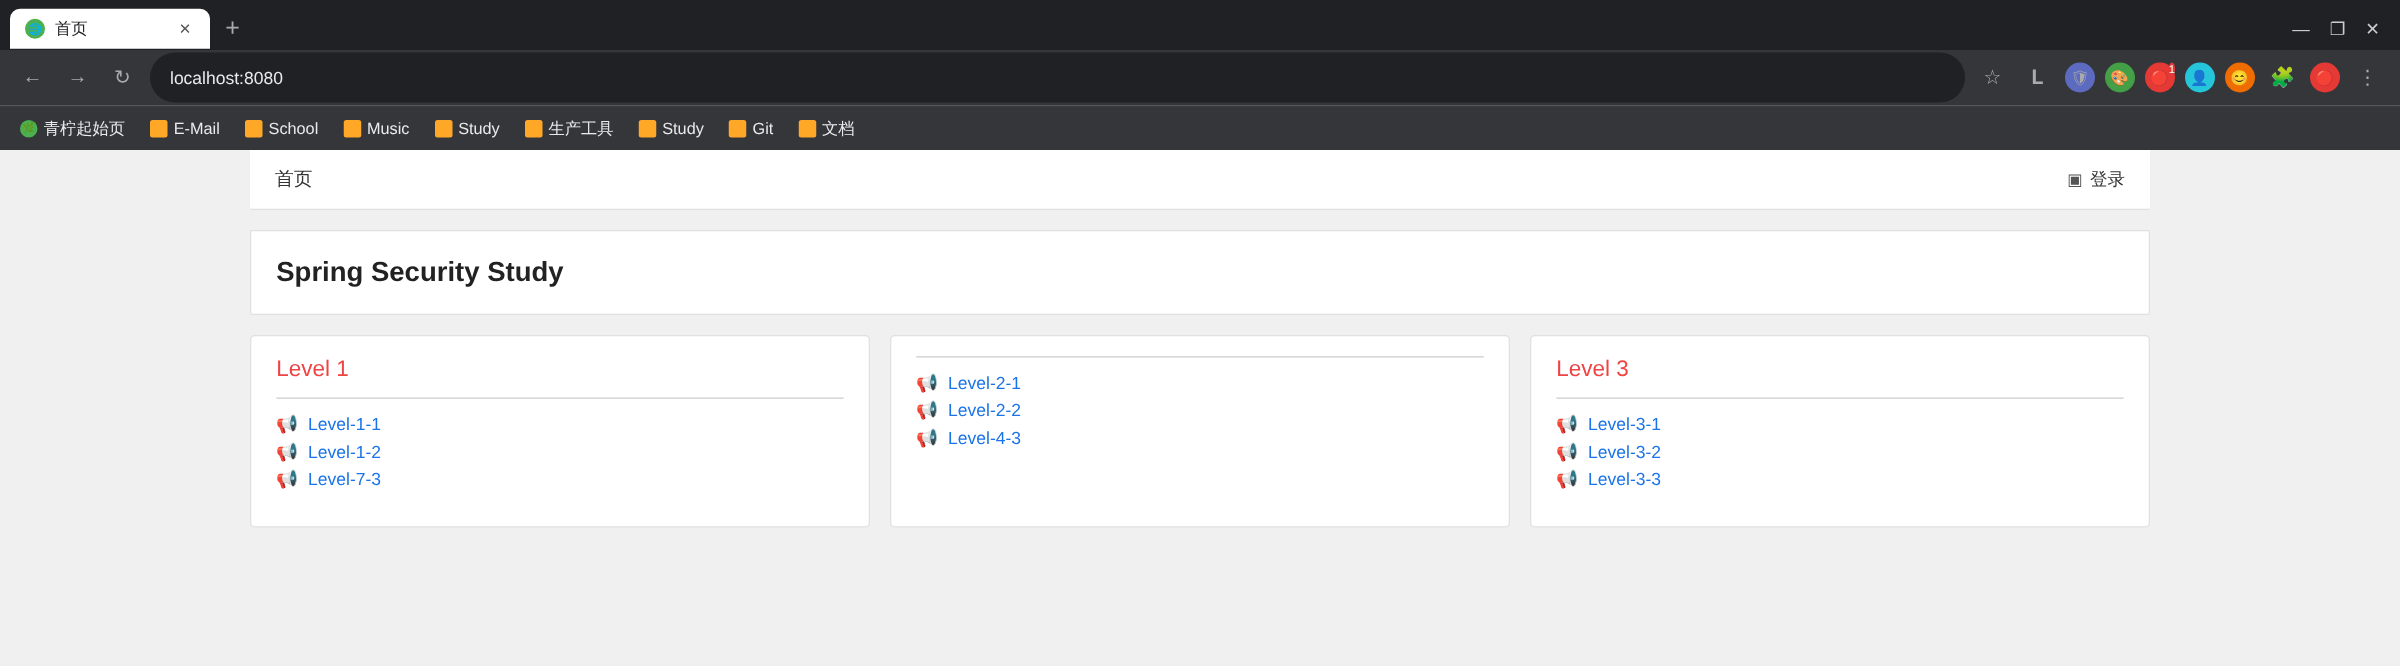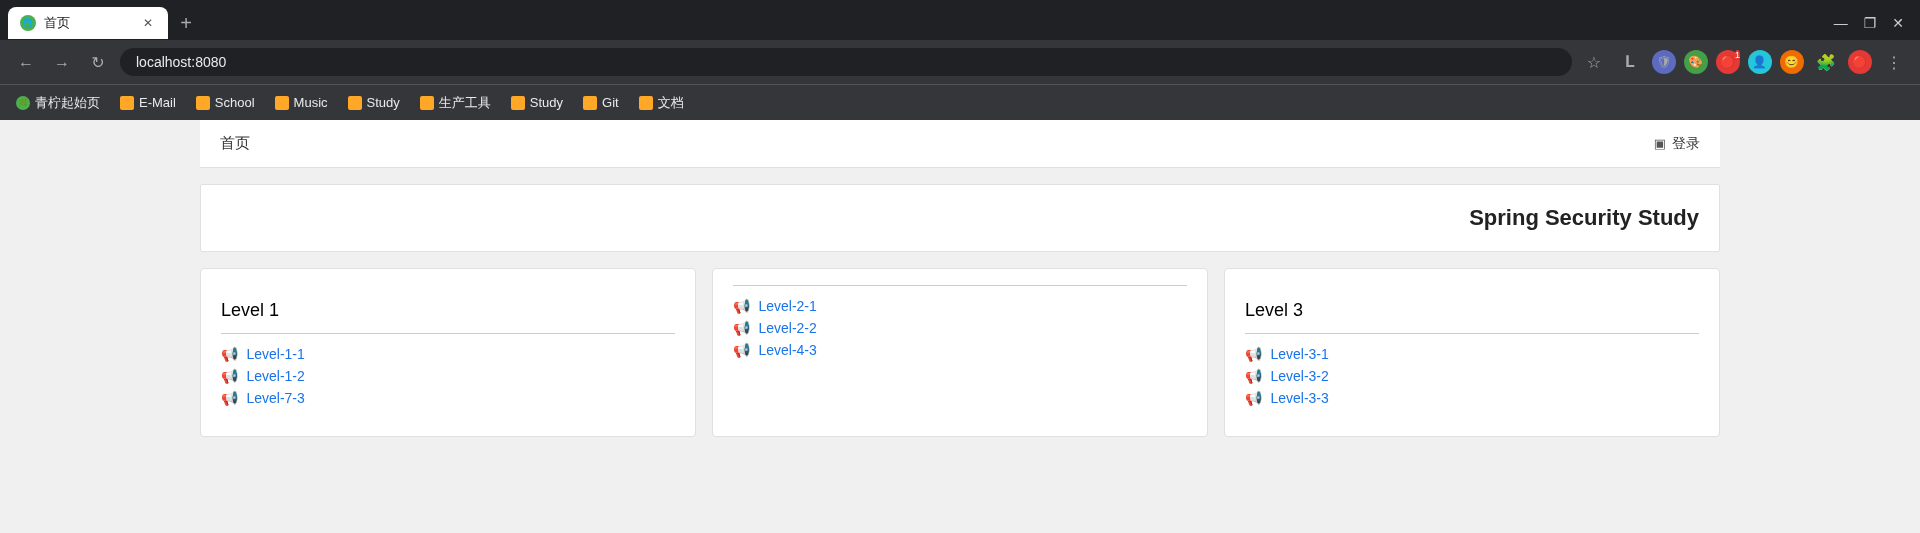--- a/index.html
+++ b/index.html
@@ -82,21 +82,21 @@
     }
     .address-input {
       flex: 1;
       background: #202124;
       border: none;
       border-radius: 20px;
       padding: 6px 16px;
       color: #e8eaed;
       font-size: 14px;
       outline: none;
-      height: 28px;
+      height: 40px;
     }
     .toolbar-icons {
       display: flex;
       align-items: center;
       gap: 8px;
       color: #aaa;
     }
     .toolbar-icon {
       width: 28px; height: 28px;
       display: flex; align-items: center; justify-content: center;
@@ -164,41 +164,41 @@
       font-size: 14px;
       color: #333;
     }
     .login-icon { font-size: 13px; color: #555; }
 
     
     .hero {
       background: #fff;
       margin: 16px 0;
       padding: 20px;
-      text-align: right;
+      text-align: left;
       border: 1px solid #e0e0e0;
       border-radius: 2px;
     }
     .hero h1 { font-size: 22px; font-weight: bold; color: #222; }
 
     
     .cards-container {
       display: flex;
       gap: 16px;
       margin: 16px 0;
       padding-bottom: 20px;
     }
     .card {
       background: #fff;
       border: 1px solid #e0e0e0;
       border-radius: 4px;
       flex: 1;
       padding: 16px 20px 24px;
     }
-    .card-title { font-size: 18px; color: #000000; margin-bottom: 12px; margin-top: 15px; }
+    .card-title { font-size: 18px; color: #ef4444; margin-bottom: 12px; }
     .card-divider { border: none; border-top: 1px solid #ccc; margin-bottom: 12px; }
     .card-link {
       display: flex;
       align-items: center;
       gap: 8px;
       color: #1a73e8;
       font-size: 14px;
       cursor: pointer;
       text-decoration: none;
       margin-bottom: 6px;

